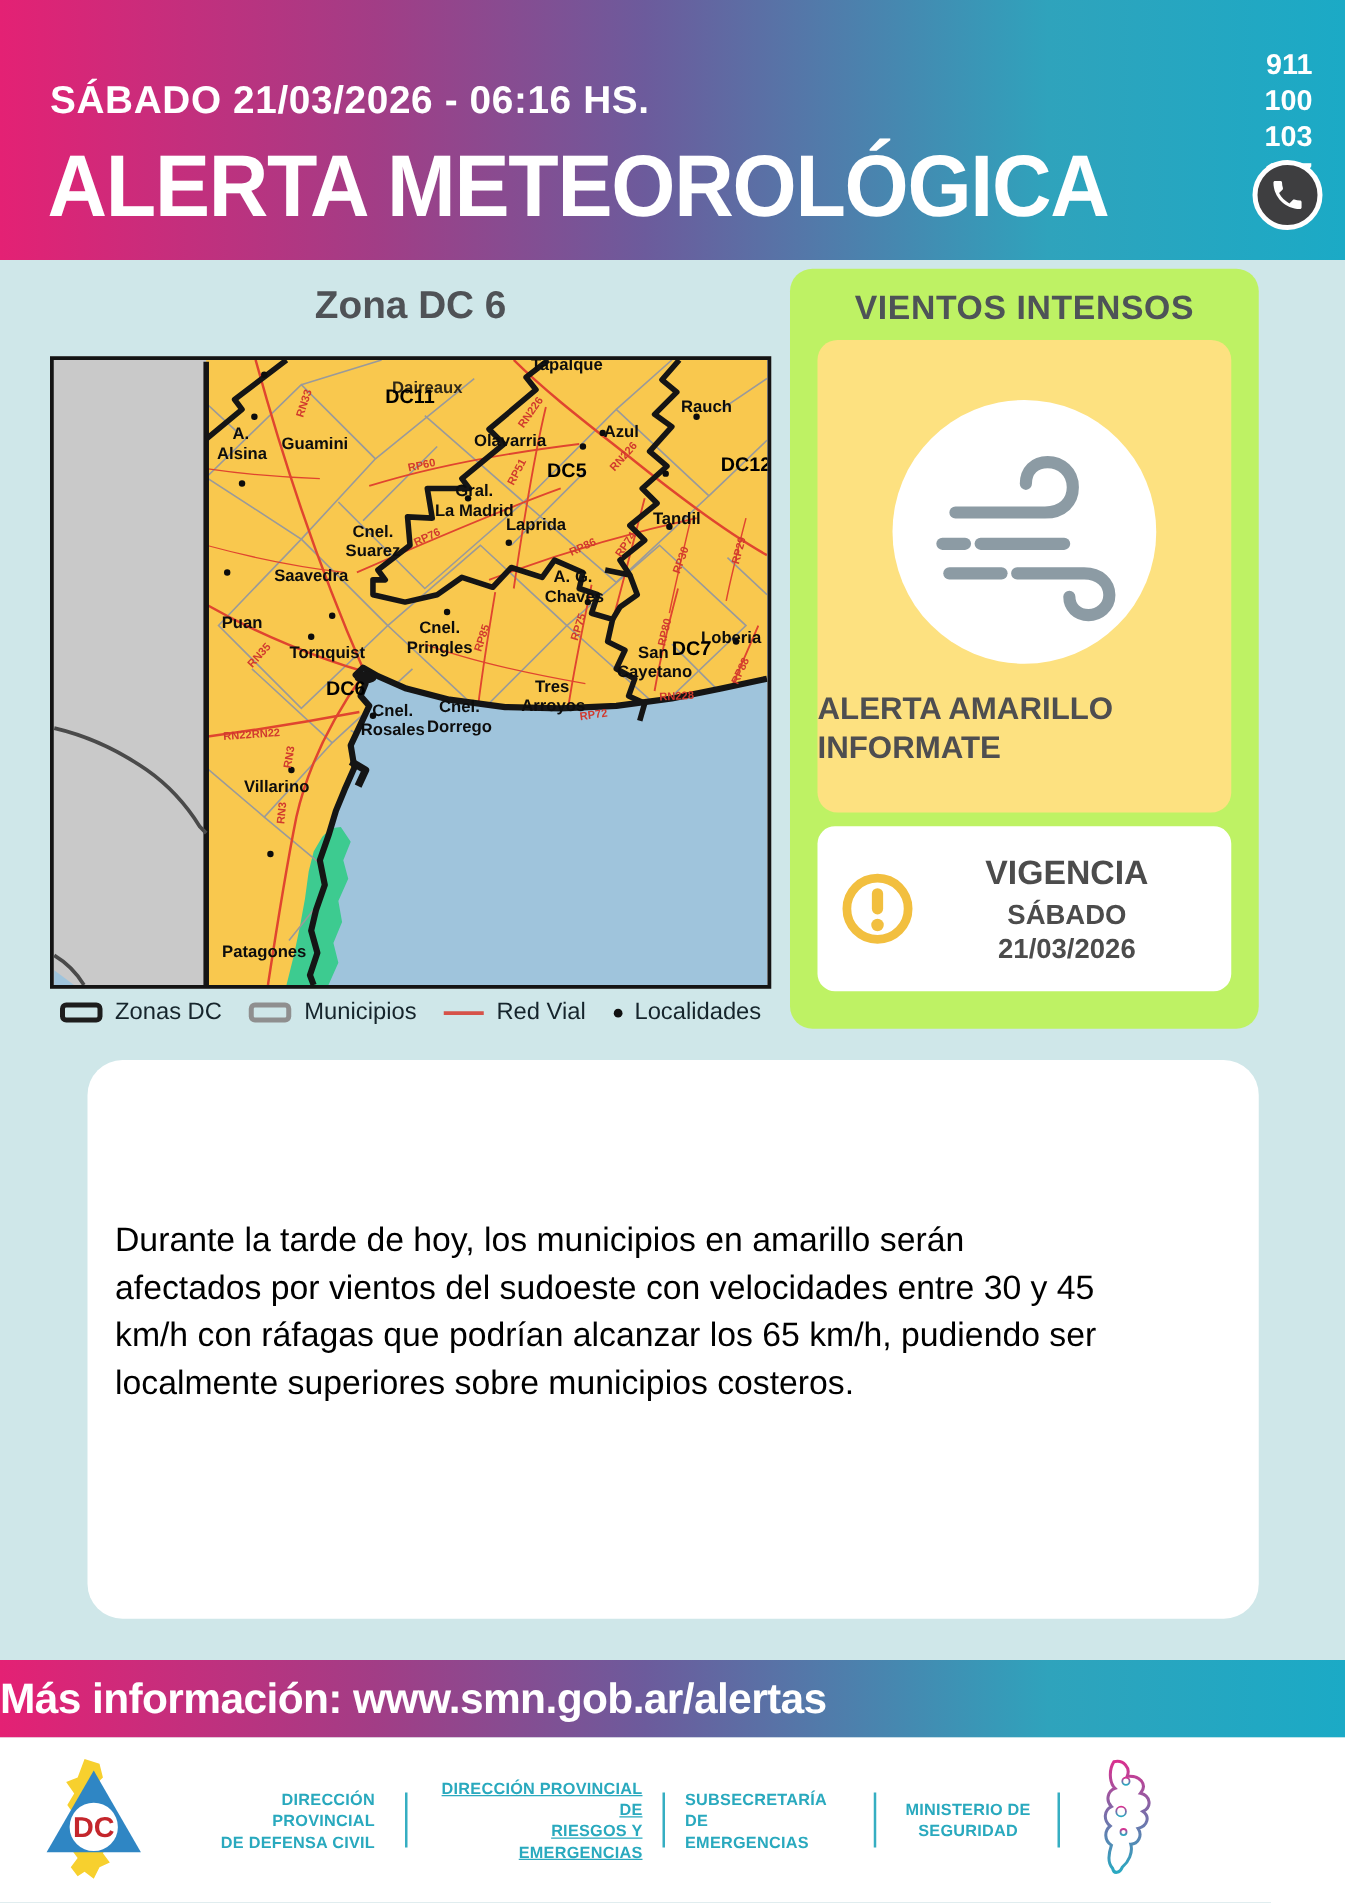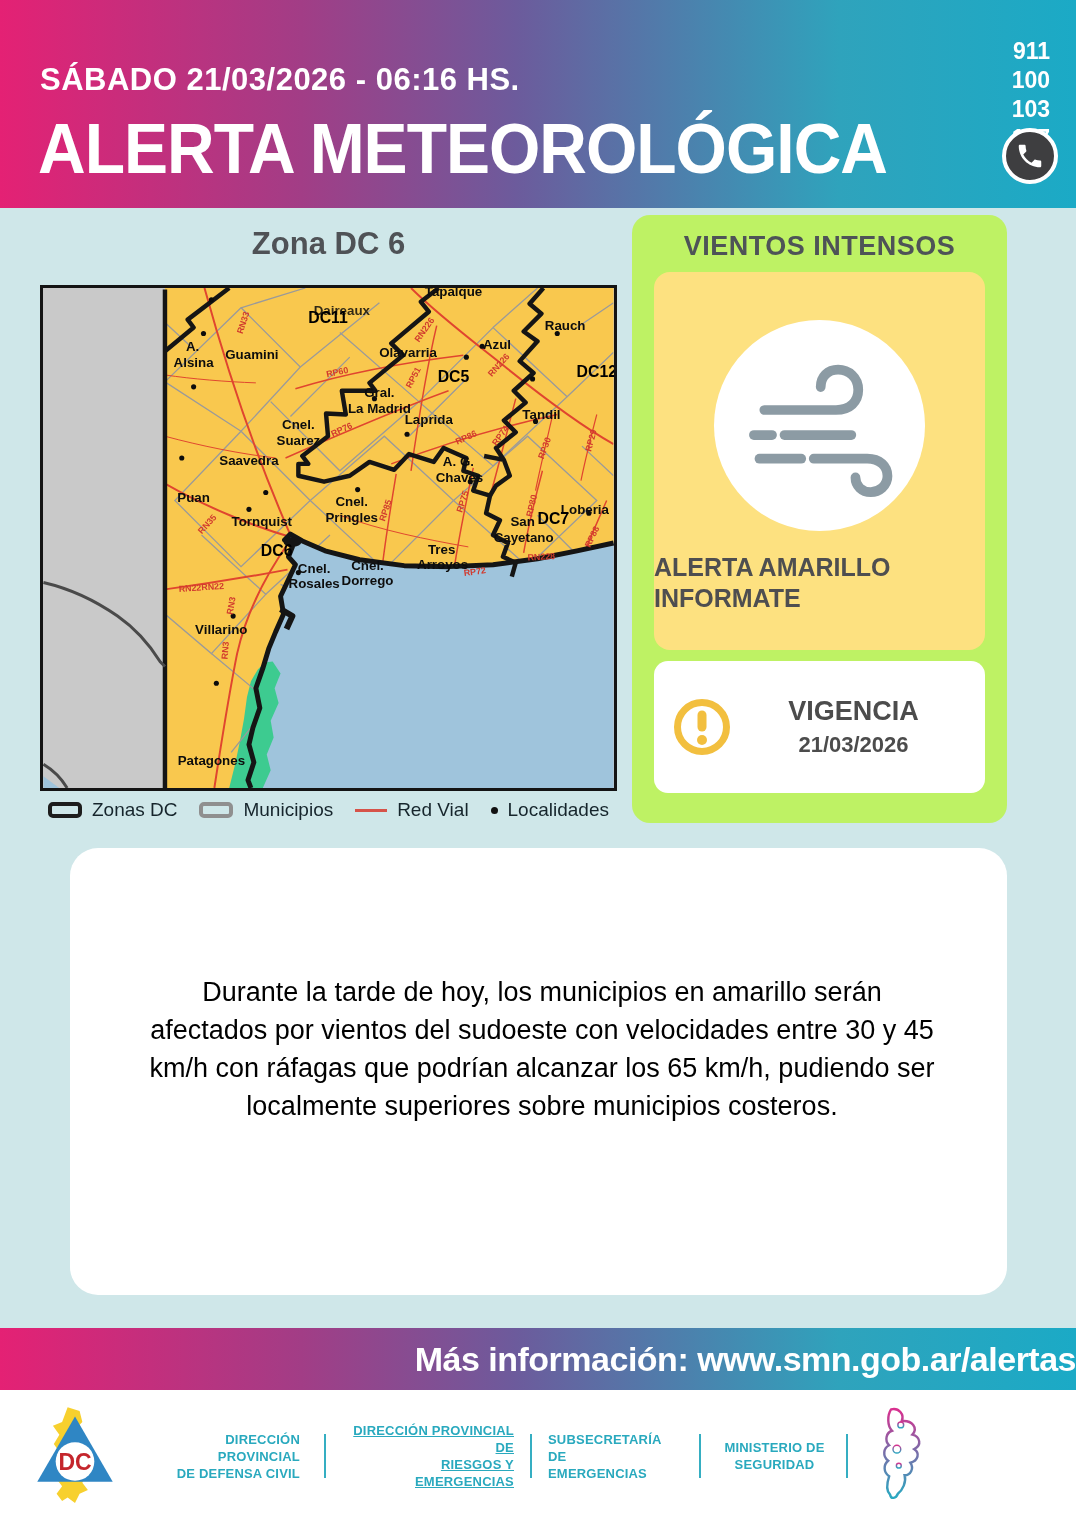--- a/index.html
+++ b/index.html
@@ -29,25 +29,25 @@
   #alert-card{position:absolute;left:632px;top:215px;width:375px;height:608px;background:#bef264;border-radius:18px;}
   .hazard-title{position:absolute;left:0;top:16px;width:100%;text-align:center;font-size:27px;font-weight:800;color:#4E5357;letter-spacing:.5px;}
   .inner-card{position:absolute;left:22px;top:57px;width:331px;height:378px;background:#FDE180;border-radius:16px;}
   .wind-circle{position:absolute;left:60px;top:48px;width:211px;height:211px;border-radius:50%;background:#fff;display:flex;align-items:center;justify-content:center;}
   .alert-level{position:absolute;left:0;bottom:36px;width:100%;font-size:25px;font-weight:800;color:#4E4E50;line-height:31px;}
   .vigencia-card{position:absolute;left:22px;top:446px;width:331px;height:132px;background:#fff;border-radius:14px;display:flex;align-items:center;padding:0 10px 0 18px;}
   .vig-texts{flex:1;text-align:center;color:#4C4C4C;}
   .vig-title{font-size:27px;font-weight:800;margin-bottom:4px;}
   .vig-day,.vig-date{font-size:22px;font-weight:700;line-height:27px;}
   
-  #desc-card{position:absolute;left:70px;top:848px;width:937px;height:447px;background:#fff;border-radius:28px;text-align:center;}
+  #desc-card{position:absolute;left:70px;top:848px;width:937px;height:447px;background:#fff;border-radius:28px;}
   .desc-text{position:absolute;left:22px;top:125px;width:900px;color:#000;font-size:27px;line-height:38px;}
   .desc-text div{white-space:nowrap;}
   
-  #footer-bar{position:absolute;left:0;top:1328px;width:1076px;height:62px;display:flex;align-items:center;justify-content:flex-end;}
+  #footer-bar{position:absolute;left:0;top:1328px;width:1076px;height:62px;display:flex;align-items:center;justify-content:flex-start;}
   .footer-text{color:#fff;font-size:34px;font-weight:700;letter-spacing:-.5px;}
   #orgs{position:absolute;left:0;top:1390px;width:1076px;height:132px;background:#fff;display:flex;align-items:center;}
   .org-col{color:#29A9BE;font-weight:700;font-size:13px;line-height:17px;letter-spacing:.2px;}
   .org-div{width:2px;height:44px;background:#35AEC2;}
   .ba-text{color:#2BAAC0;font-weight:700;}
   .ba-l1{font-size:12.5px;letter-spacing:.3px;}
   .ba-l2{font-size:27px;letter-spacing:.5px;margin-top:1px;}
 </style>
 </head>
 <body>
@@ -268,20 +268,21 @@
       </div>
     </div>
     <div class="vigencia-card">
       <svg width="60" height="60" viewBox="0 0 60 60">
         <circle cx="30" cy="30" r="24.5" fill="none" stroke="#F2BF3F" stroke-width="7"></circle>
         <rect x="25.5" y="13.5" width="9" height="21" rx="4.5" fill="#F2BF3F"></rect>
         <circle cx="30" cy="43" r="5" fill="#F2BF3F"></circle>
       </svg>
       <div class="vig-texts">
         <div class="vig-title">VIGENCIA</div>
+        <div class="vig-day">SÁBADO</div>
         <div class="vig-date">21/03/2026</div>
       </div>
     </div>
   </div>
 
   <div id="desc-card">
     <div class="desc-text">
       <div>Durante la tarde de hoy, los municipios en amarillo serán</div>
       <div>afectados por vientos del sudoeste con velocidades entre 30 y 45</div>
       <div>km/h con ráfagas que podrían alcanzar los 65 km/h, pudiendo ser</div>

